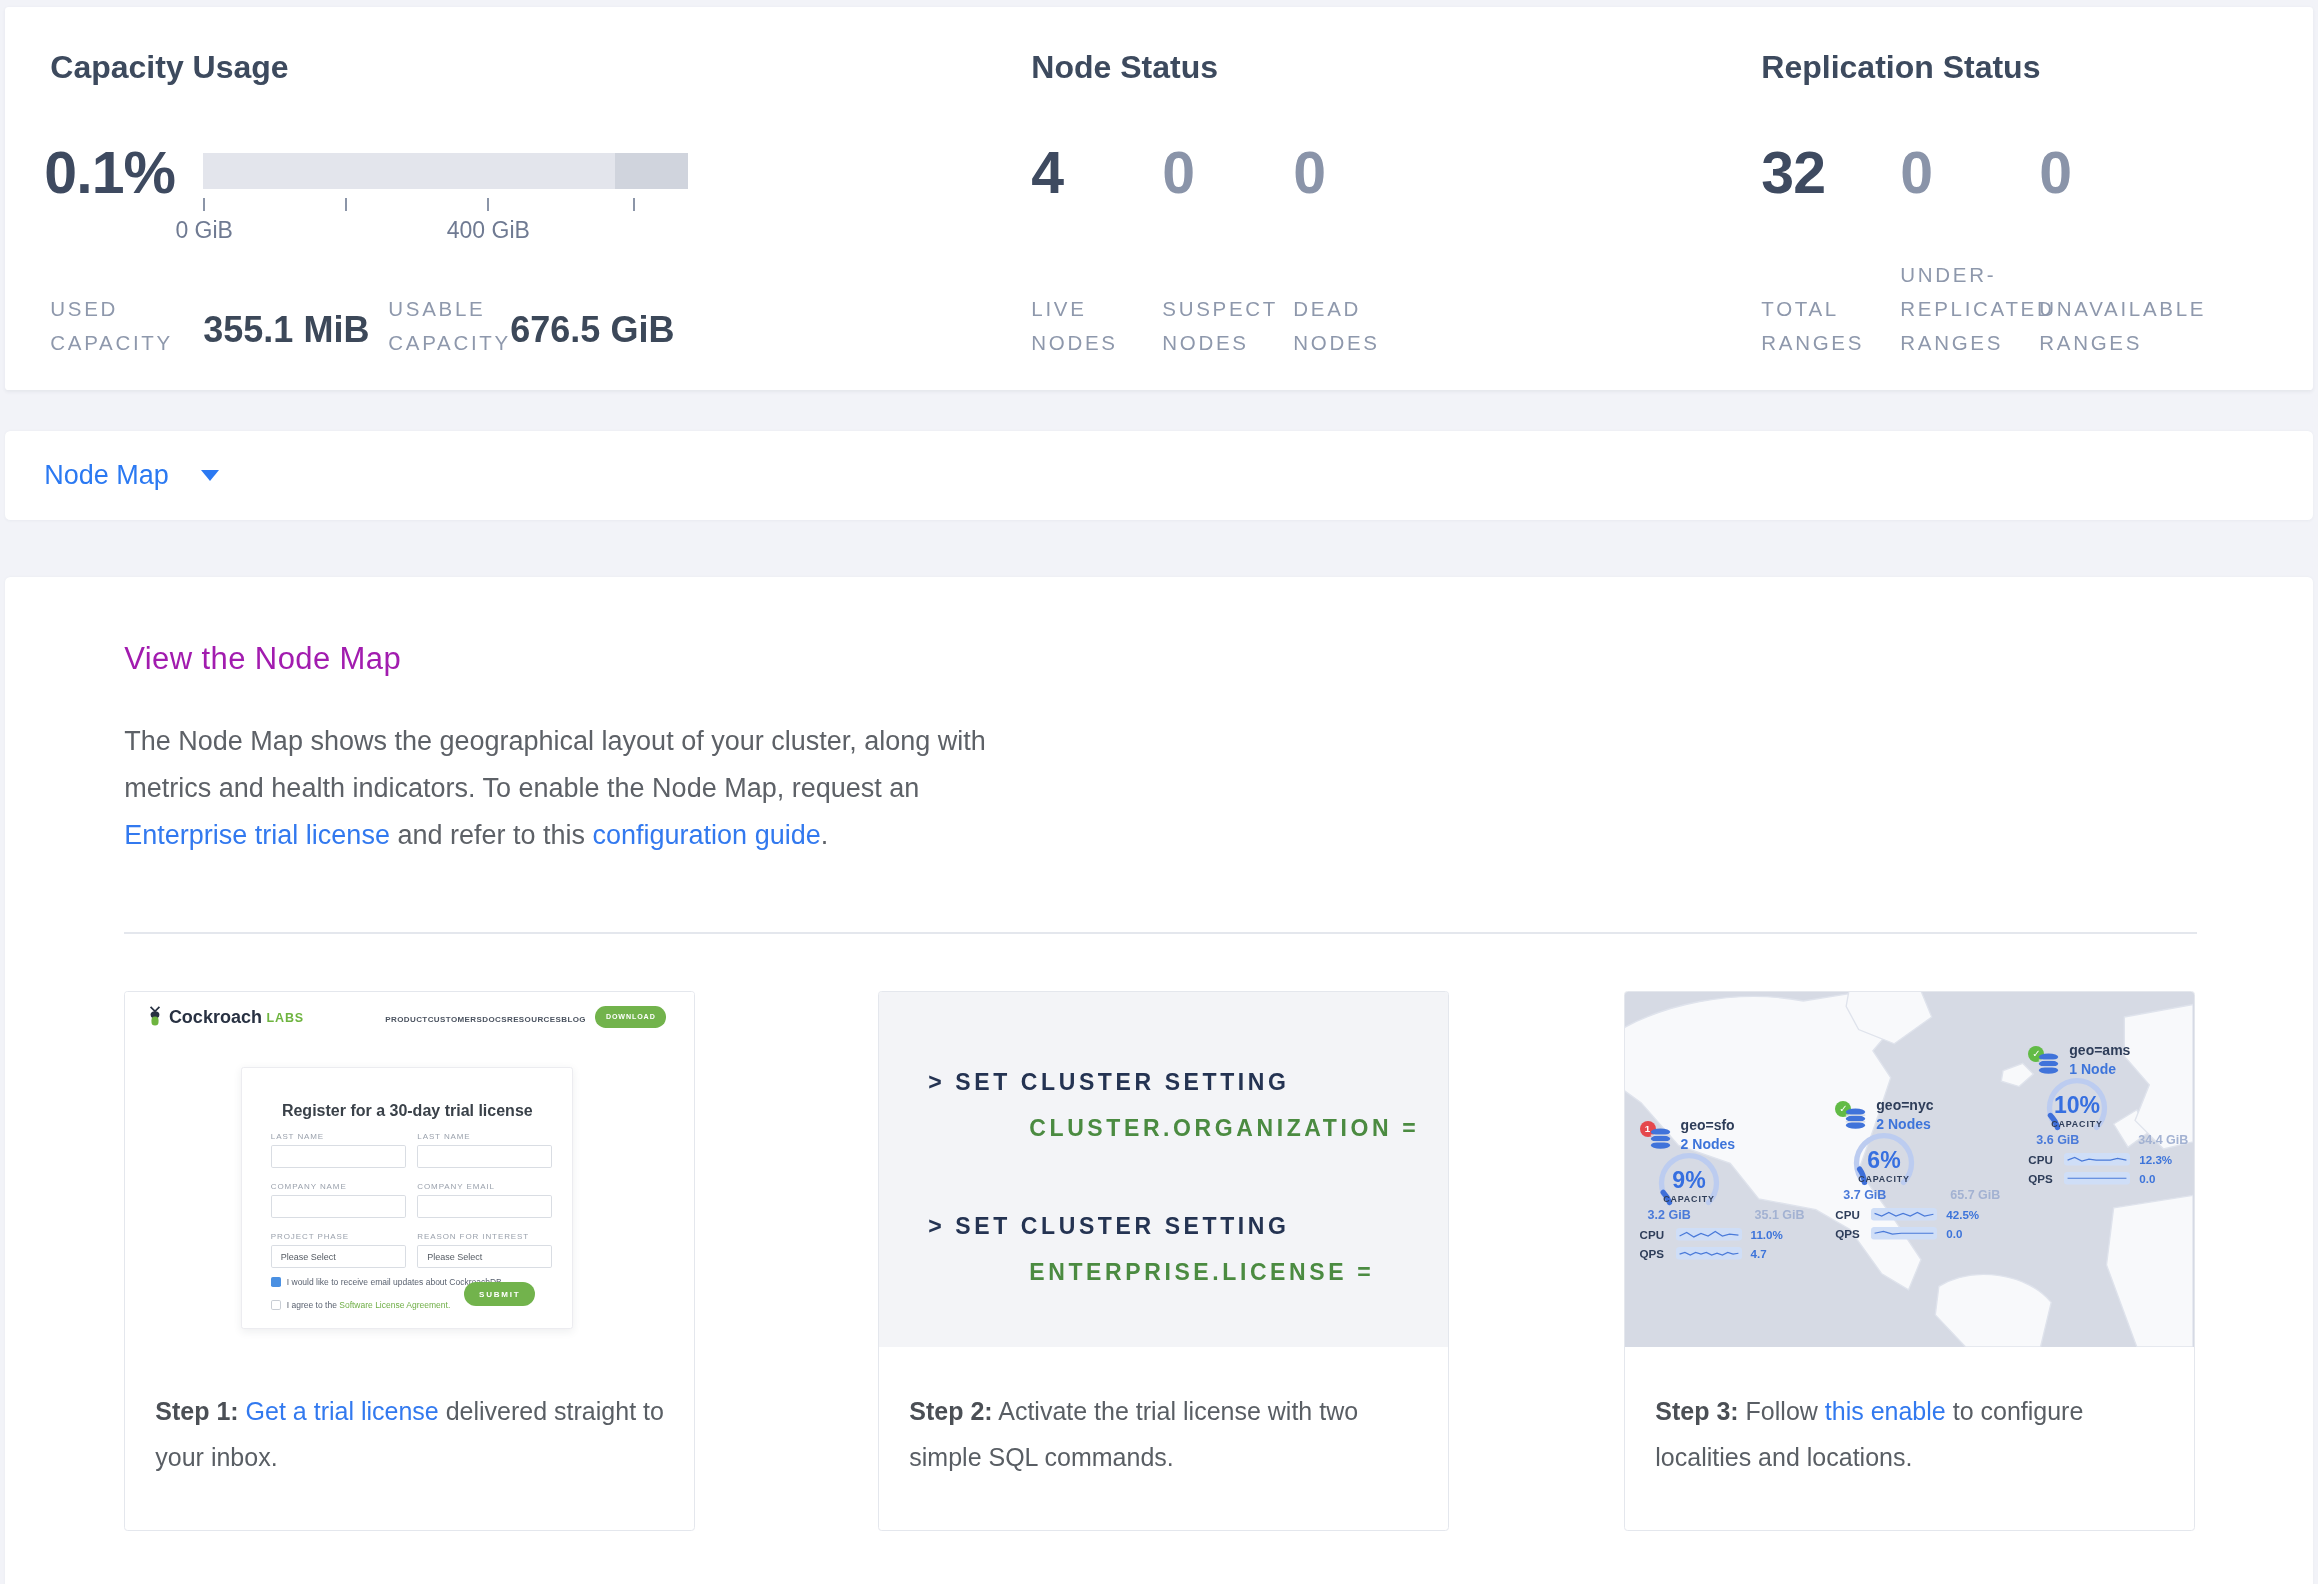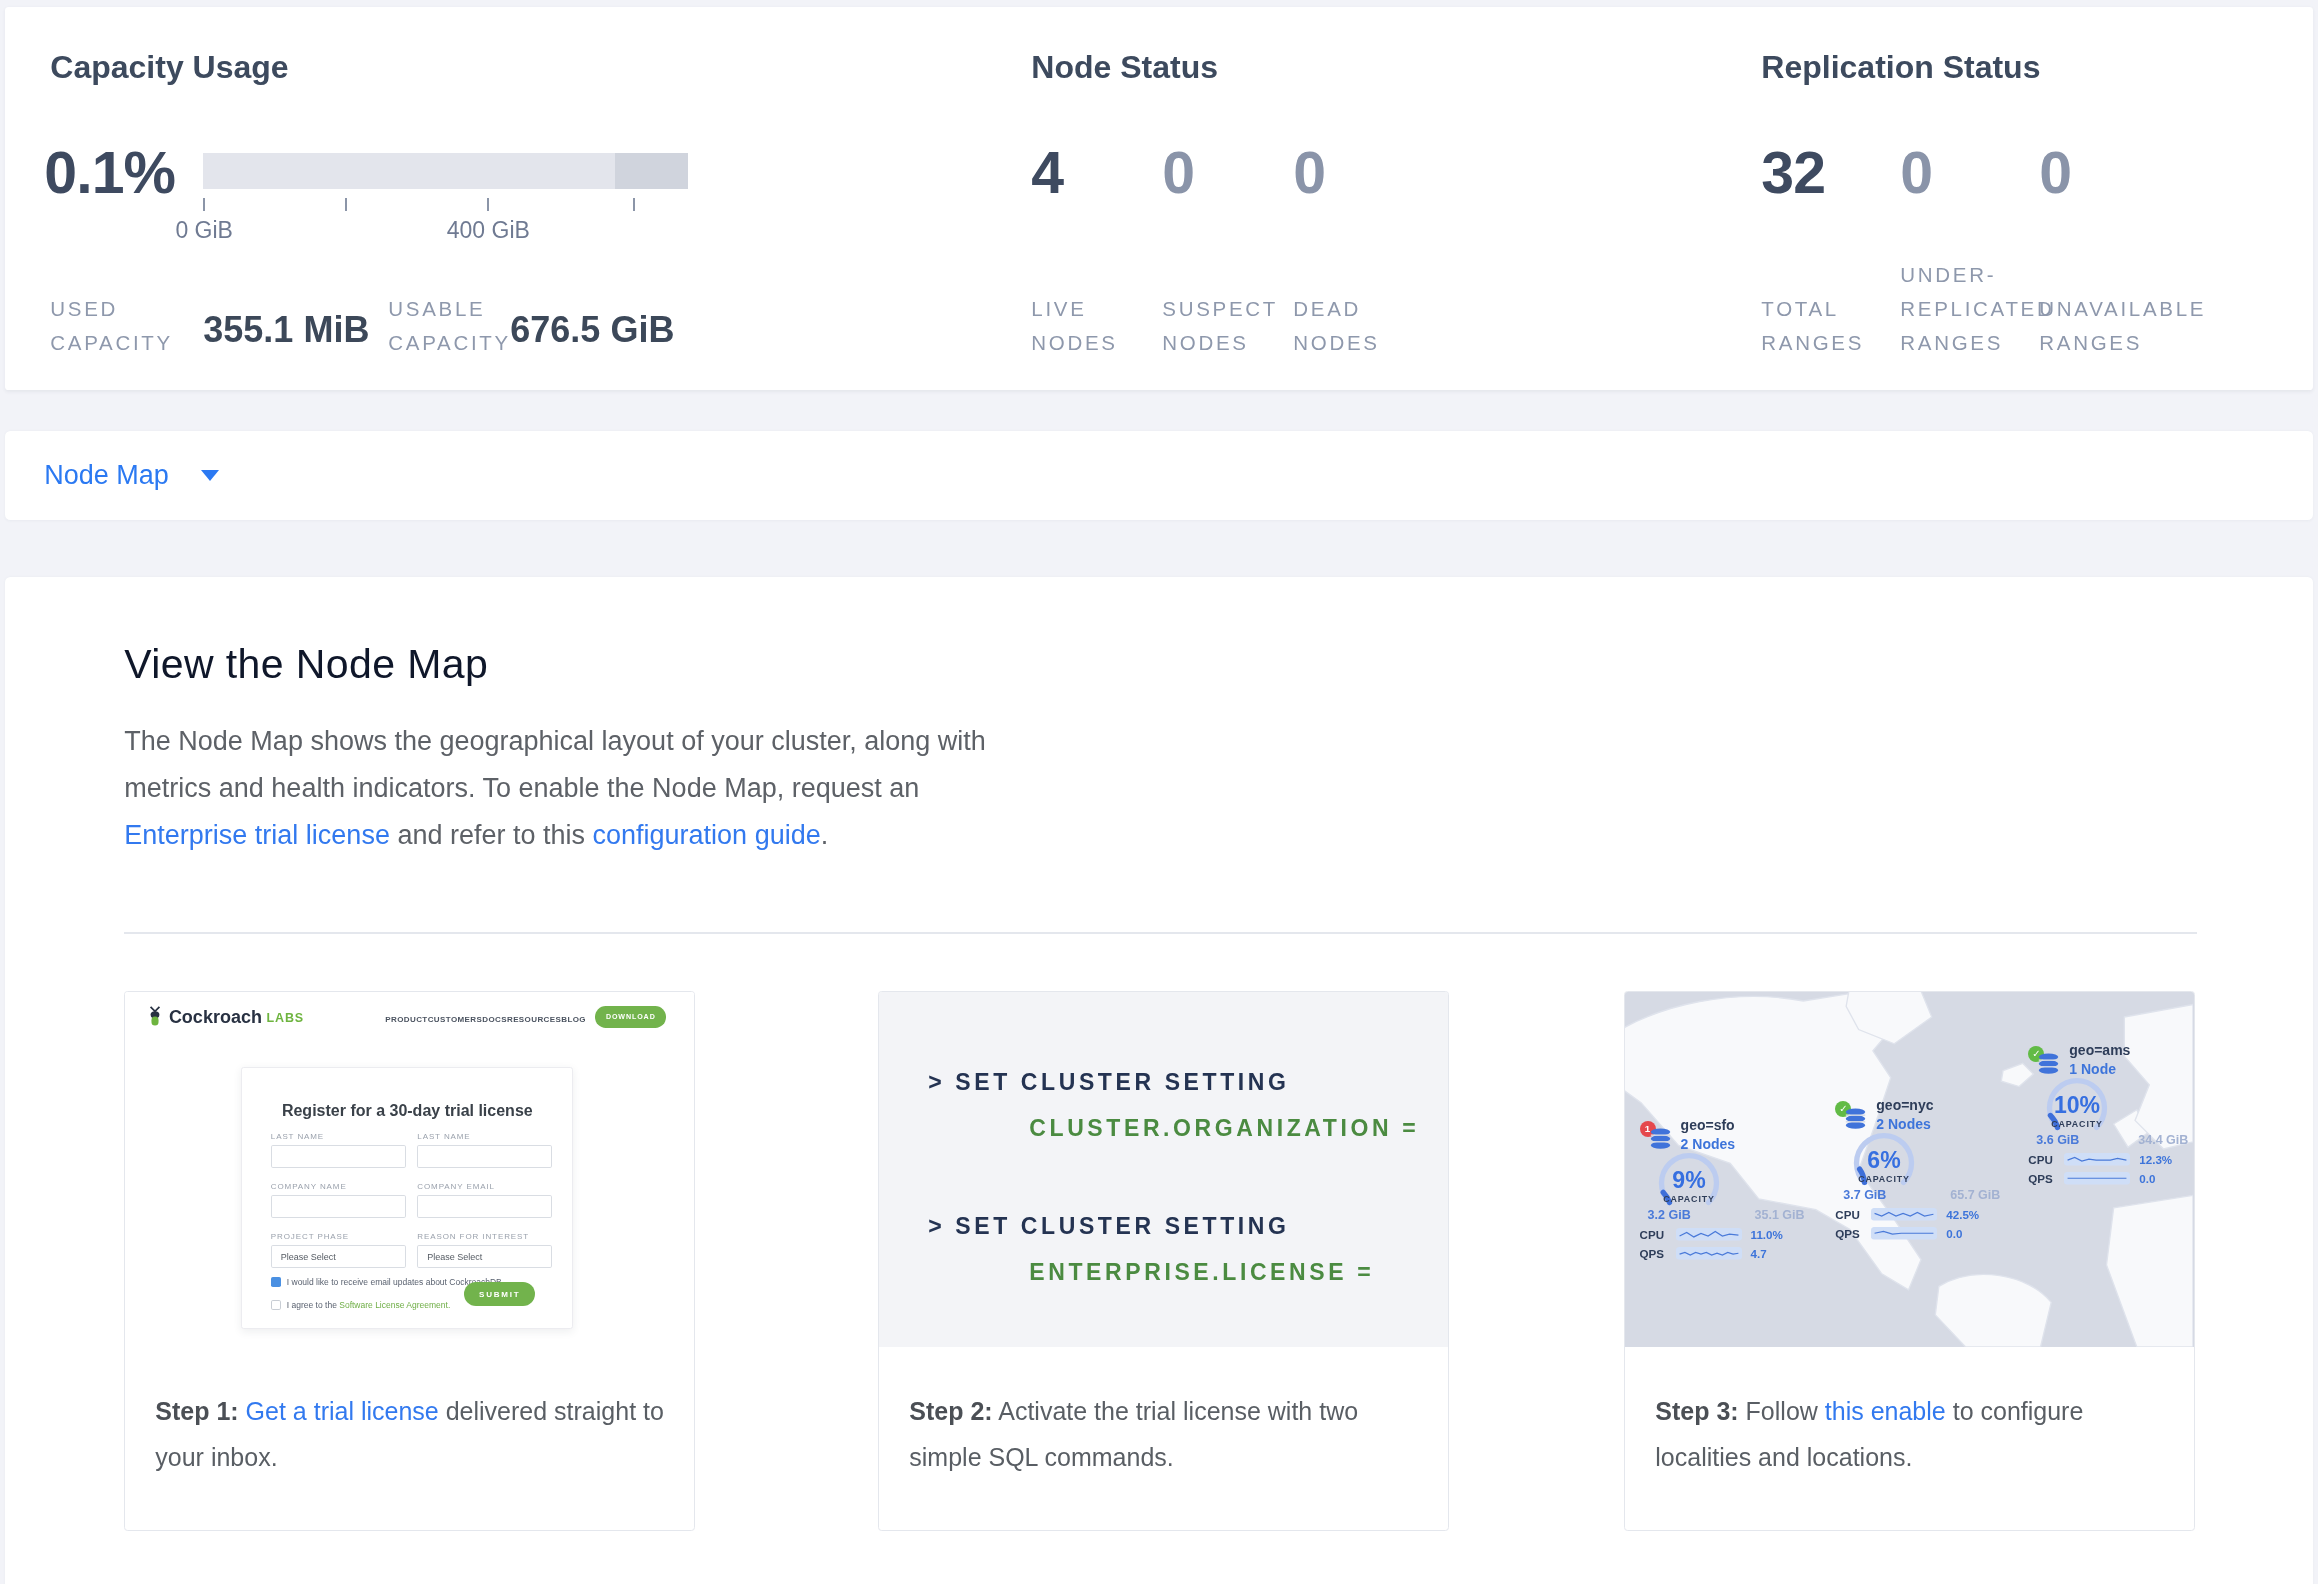--- a/index.html
+++ b/index.html
@@ -28,22 +28,22 @@
   .nodemap-bar { position:absolute; left:5.3px; top:431px; width:2308px; height:89px;
     background:#fff; border-radius:5.3px; box-shadow:0 0.9px 2.7px rgba(60,70,90,.05);
     display:flex; align-items:center; cursor:pointer; }
   .nodemap-bar span.lbl { margin-left:39px; font-size:27px; color:#2b79f2; }
   .caret { width:0; height:0; margin-left:32px; border-left:9px solid transparent;
     border-right:9px solid transparent; border-top:11.6px solid #2b79f2; }
 
   
   .main-panel { position:absolute; left:5.3px; top:577px; width:2308px; height:1008px;
     background:#fff; border-radius:5.3px 5.3px 0 0; box-shadow:0 0.9px 2.7px rgba(60,70,90,.05); }
-  .vh-heading { position:absolute; left:119px; top:64px; font-size:41px; font-weight:500;
-    color:#0f172a; letter-spacing:0.4px; }
+  .vh-heading { position:absolute; left:119px; top:64px; font-size:31px; font-weight:500;
+    color:#a21caf; letter-spacing:0.4px; }
   .vh-para { position:absolute; left:119px; top:141px; width:863px;
     font-size:27px; line-height:47px; color:#5d6167; }
   .vh-para a, .caption a { color:#3279ef; text-decoration:none; cursor:pointer; }
   .trial-btn { position:absolute; left:1645px; top:68px; width:546px; height:71px;
     background:#fff; border:1.8px solid #d9dce3; border-radius:7.1px; cursor:pointer;
     font-size:25px; letter-spacing:0.9px; color:#2f76f0; font-weight:500;
     display:flex; align-items:center; justify-content:center;
     font-family:"Liberation Sans","DejaVu Sans",sans-serif; }
   .divider { position:absolute; left:119px; top:355px; width:2073px; height:1.8px; background:#e4e7ed; }
 

